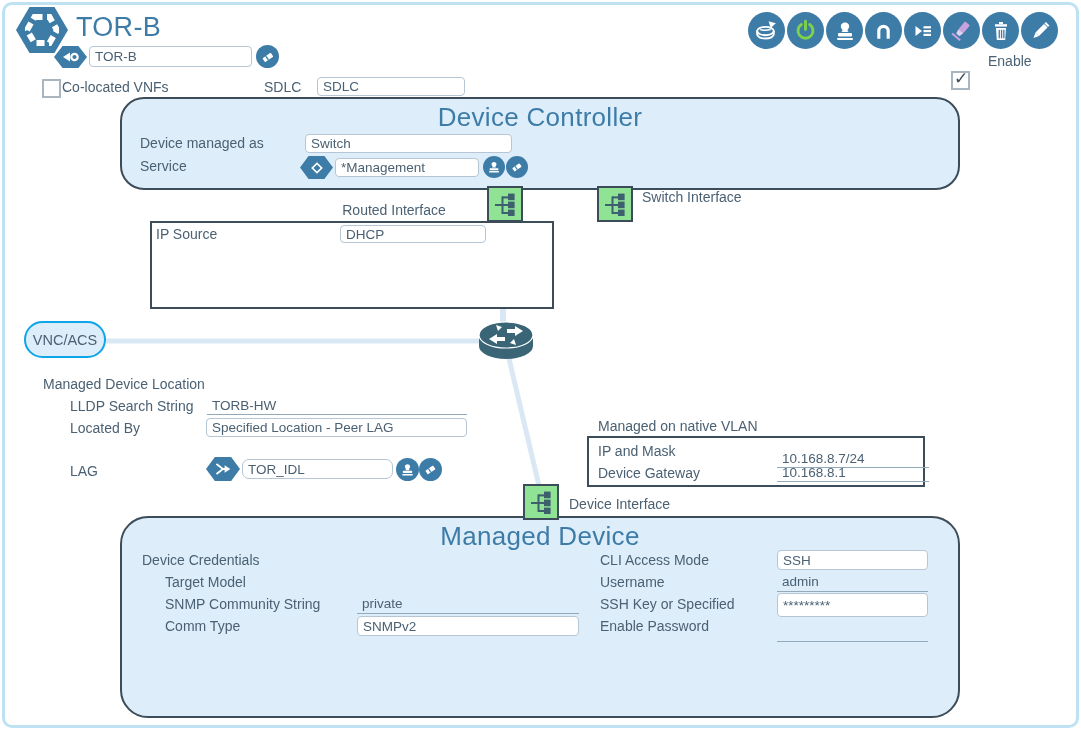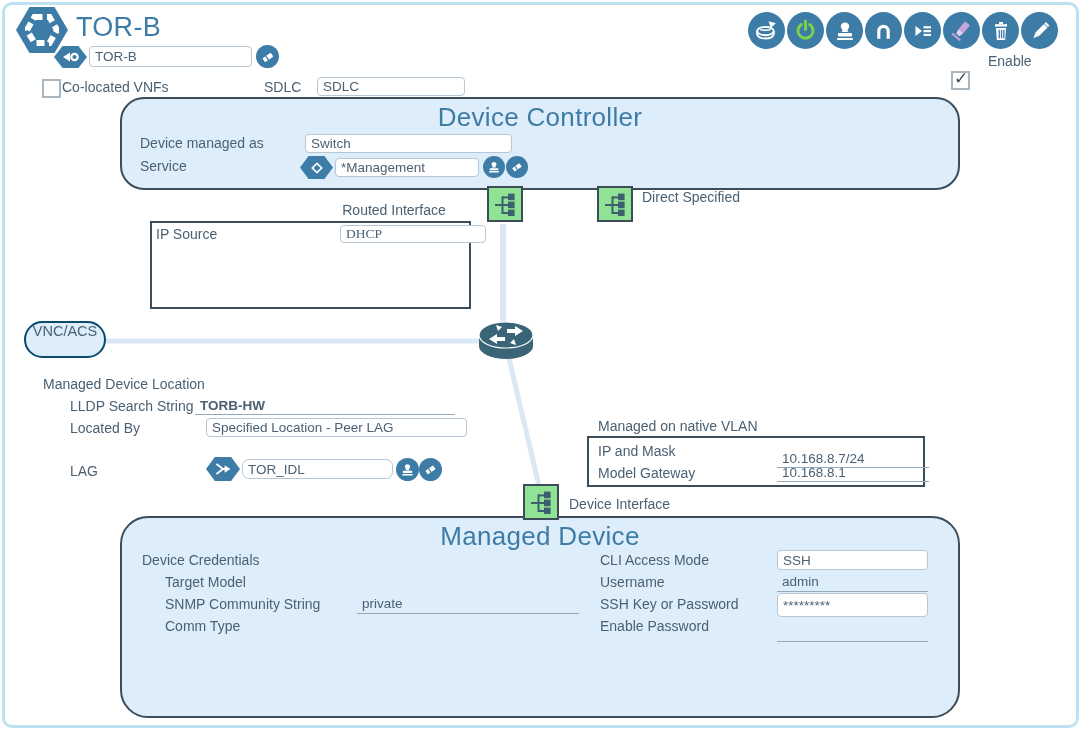--- a/index.html
+++ b/index.html
@@ -46,22 +46,22 @@
     text-align:center;color:#3e7ca8;font-size:26px;margin-top:3px;letter-spacing:.3px;
   }
   .greenicon{
     width:36px;height:36px;background:#90e295;border:2px solid #3c4c59;
     box-sizing:border-box;display:flex;align-items:center;justify-content:center;z-index:4;
   }
   .bbox{
     position:absolute;border:2px solid #3c4c59;background:#fff;box-sizing:border-box;z-index:3;
   }
   .node-oval{
-    position:absolute;background:#ddeefa;border:2px solid #0c4a6e;border-radius:19px;
-    display:flex;justify-content:center;font-size:14.5px;color:#4b6173;
+    position:absolute;background:#ddeefa;border:2px solid #0ea5e9;border-radius:19px;
+    display:flex;align-items:center;justify-content:center;font-size:14.5px;color:#4b6173;
     box-sizing:border-box;z-index:3;cursor:pointer;
   }
   .title-main{font-size:27px;color:#3e7ca8;letter-spacing:.3px;}
   svg{display:block;}
   .conn-layer{position:absolute;left:0;top:0;z-index:1;}
 </style>
 </head>
 <body>
 
 <div class="frame"></div>
@@ -225,34 +225,34 @@
       <rect x="7.5" y="4.5" width="2" height="17.5"></rect>
       <rect x="8" y="4.4" width="6.5" height="2"></rect>
       <rect x="1" y="12" width="13.5" height="2"></rect>
       <rect x="8" y="20" width="6.5" height="2"></rect>
       <rect x="14" y="1.6" width="6.6" height="6.6"></rect>
       <rect x="14" y="9.6" width="6.6" height="6.6"></rect>
       <rect x="14" y="17.6" width="6.6" height="6.4"></rect>
     </g>
   </svg>
 </div>
-<div class="abs lbl" style="left:642px;top:189px;z-index:3;">Direct Specified</div>
-
-<div class="bbox" style="left:150px;top:221px;width:321px;height:88px;">
+<div class="abs lbl" style="left:642px;top:189px;z-index:3;">Switch Interface</div>
+
+<div class="bbox" style="left:150px;top:221px;width:404px;height:88px;">
   <div class="lbl abs" style="left:4px;top:3px;">IP Source</div>
-  <input class="inp abs" style="left: 188px; top: 2px; width: 146px; height: 18px; font-family: Liberation Serif, serif;" value="DHCP">
+  <input class="inp abs" style="left: 188px; top: 2px; width: 146px; height: 18px;" value="DHCP">
 </div>
 
 <div class="node-oval" style="left:24px;top:321px;width:82px;height:37px;">
   <span>VNC/ACS</span>
 </div>
 
 <div class="abs lbl" style="left:43px;top:376px;z-index:3;">Managed Device Location</div>
 <div class="abs lbl" style="left:70px;top:398px;z-index:3;">LLDP Search String</div>
-<input class="abs inp underline" style="left: 195px; top: 396px; width: 260px; height: 19px; z-index: 3; font-weight: bold;" value="TORB-HW">
+<input class="abs inp underline" style="left: 207px; top: 396px; width: 260px; height: 19px; z-index: 3;" value="TORB-HW">
 <div class="abs lbl" style="left:70px;top:420px;z-index:3;">Located By</div>
 <input class="abs inp" style="left: 206px; top: 418px; width: 261px; height: 19px; z-index: 3;" value="Specified Location - Peer LAG">
 <div class="abs lbl" style="left:70px;top:463px;z-index:3;">LAG</div>
 <div class="abs hexbtn" style="left:206px;top:457px;width:34px;height:24px;z-index:3;">
   <svg width="20" height="18" viewBox="0 0 22 22">
     <g stroke="#ffffff" stroke-width="2.2" fill="none">
       <line x1="3" y1="5" x2="11" y2="11"></line>
       <line x1="3" y1="17" x2="11" y2="11"></line>
       <line x1="11" y1="11" x2="14" y2="11"></line>
     </g>
@@ -274,21 +274,21 @@
       <rect x="9" y="9" width="2" height="7" fill="#3e7ca8"></rect>
     </g>
   </svg>
 </div>
 
 <div class="abs lbl" style="left:598px;top:418px;z-index:3;">Managed on native VLAN</div>
 <div class="abs chk checked" style="left:779px;top:419px;z-index:3;"></div>
 <div class="bbox" style="left:587px;top:436px;width:338px;height:51px;">
   <div class="lbl abs" style="left:9px;top:5px;">IP and Mask</div>
   <input class="inp underline abs" style="left: 188px; top: 3px; width: 152px; height: 19px; margin-top: 8px;" value="10.168.8.7/24">
-  <div class="lbl abs" style="left:9px;top:27px;">Model Gateway</div>
+  <div class="lbl abs" style="left:9px;top:27px;">Device Gateway</div>
   <input class="inp underline abs" style="left: 188px; top: 25px; width: 152px; height: 19px;" value="10.168.8.1">
 </div>
 
 <div class="abs greenicon" style="left:523px;top:484px;">
   <svg width="23" height="24" viewBox="0 0 23 24">
     <g fill="#3d5f6e">
       <rect x="7.5" y="4.5" width="2" height="17.5"></rect>
       <rect x="8" y="4.4" width="6.5" height="2"></rect>
       <rect x="1" y="12" width="13.5" height="2"></rect>
       <rect x="8" y="20" width="6.5" height="2"></rect>
@@ -303,25 +303,26 @@
 <div class="panel" style="left:120px;top:516px;width:840px;height:202px;border-radius:28px;">
   <div class="panel-title">Managed Device</div>
   <div class="lbl abs" style="left:20px;top:34px;">Device Credentials</div>
 
   <div class="lbl abs" style="left:43px;top:56px;">Target Model</div>
 
   <div class="lbl abs" style="left:43px;top:78px;">SNMP Community String</div>
   <input class="inp underline abs" style="left: 235px; top: 76px; width: 222px; height: 20px;" value="private">
 
   <div class="lbl abs" style="left:43px;top:100px;">Comm Type</div>
+  <input class="inp abs" style="left: 235px; top: 98px; width: 222px; height: 20px;" value="SNMPv2">
 
   <div class="lbl abs" style="left:478px;top:34px;">CLI Access Mode</div>
   <input class="inp abs" style="left: 655px; top: 32px; width: 151px; height: 20px;" value="SSH">
 
   <div class="lbl abs" style="left:478px;top:56px;">Username</div>
   <input class="inp underline abs" style="left: 655px; top: 54px; width: 151px; height: 20px;" value="admin">
 
-  <div class="lbl abs" style="left:478px;top:78px;">SSH Key or Password</div>
+  <div class="lbl abs" style="left:478px;top:78px;">SSH Key or Specified</div>
   <input class="inp abs" style="left: 655px; top: 75px; width: 151px; height: 24px;" value="*********">
 
   <div class="lbl abs" style="left:478px;top:100px;">Enable Password</div>
   <input class="inp underline abs" style="left: 655px; top: 106px; width: 151px; height: 18px;" value="">
 </div>
 
 </body></html>

